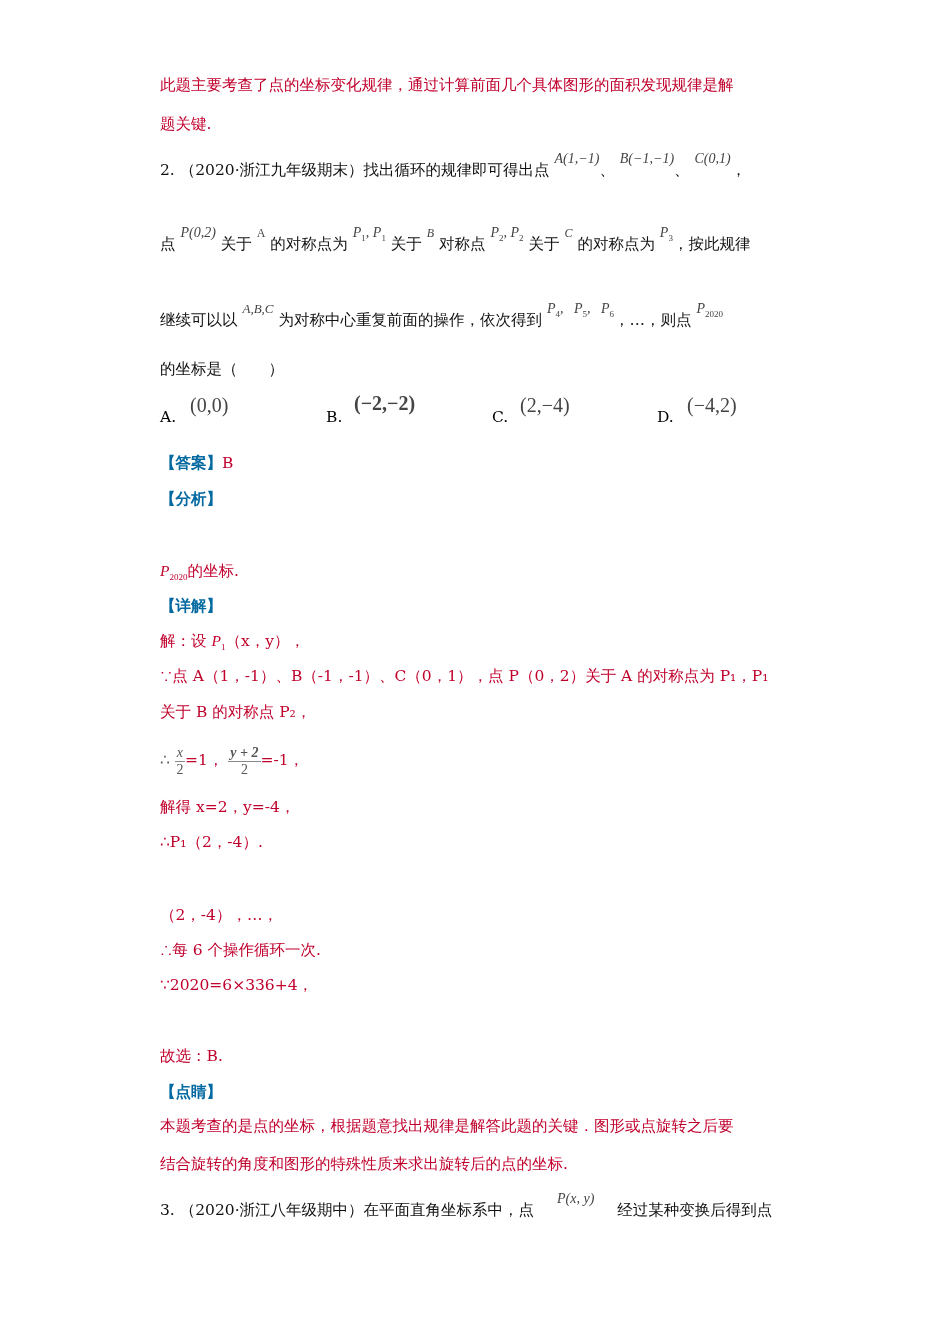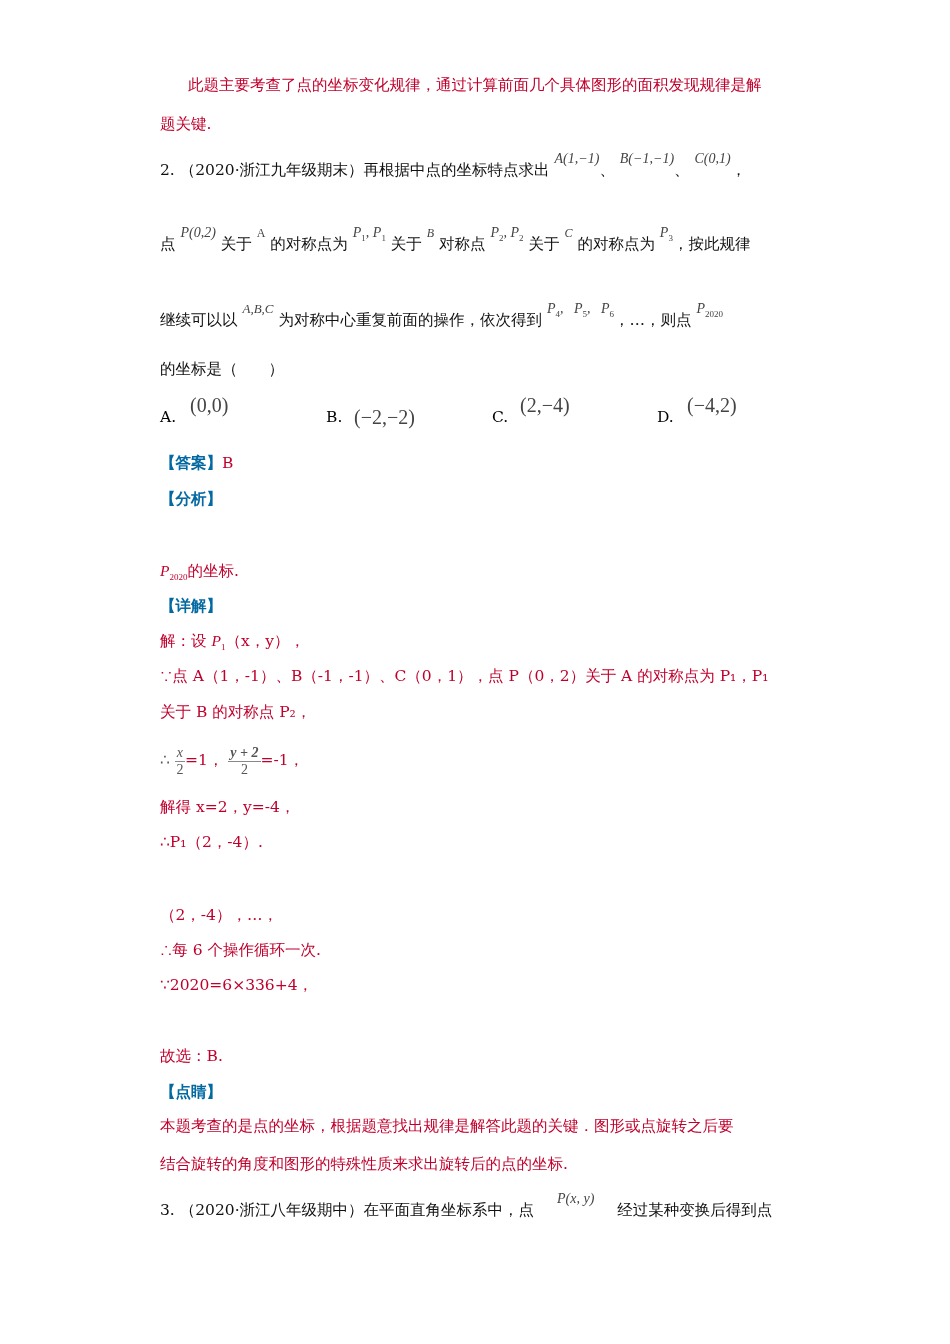--- a/index.html
+++ b/index.html
@@ -19,26 +19,26 @@
   .frac .num { display:block; border-bottom:1px solid #888; padding:0 2px; }
   .frac .den { display:block; }
   .opt { position:absolute; font-size:15.5px; color:#000; }
   .optval { position:absolute; font-family:"Liberation Serif",serif; color:#444; font-size:20px; }
 </style>
 </head>
 <body>
 
 <div class="page">
 
-  <div class="line red" style="top:75px;margin-left:28px;">此题主要考查了点的坐标变化规律，通过计算前面几个具体图形的面积发现规律是解</div>
+  <div class="line red" style="top:75px;">此题主要考查了点的坐标变化规律，通过计算前面几个具体图形的面积发现规律是解</div>
   <div class="line red" style="top:114px;">题关键.</div>
 
   <div class="line dark" style="top:160px;">
     <span>2.</span>
-    <span>（2020·浙江九年级期末）</span><span>再根据中点的坐标特点求出</span>
+    <span>（2020·浙江九年级期末）</span><span>找出循环的规律即可得出点</span>
     <span class="math sup">A(1,−1)</span><span>、</span>
     <span class="math sup">B(−1,−1)</span><span>、</span>
     <span class="math sup">C(0,1)</span><span>，</span>
   </div>
 
   <div class="line dark" style="top:234px;">
     <span>点</span>
     <span class="math sup">P(0,2)</span>
     <span>关于</span>
     <span class="mathu sup" style="font-size:12px;">A</span>
@@ -61,21 +61,21 @@
     <span class="math sup">P<span class="sub">4</span>,&nbsp;&nbsp; P<span class="sub">5</span>,&nbsp;&nbsp; P<span class="sub">6</span></span><span>，…，则点</span>
     <span class="math sup">P<span class="sub">2020</span></span>
   </div>
 
   <div class="line dark" style="top:359px;">的坐标是（　　）</div>
 
   <div>
     <span class="opt" style="left:160px;top:408px;">A.</span>
     <span class="optval" style="left:190px;top:394px;">(0,0)</span>
     <span class="opt" style="left:326px;top:408px;">B.</span>
-    <span class="optval" style="left:354px;top:406px;">(−2,−2)</span>
+    <span class="optval" style="left:354px;top:392px;font-weight:bold;">(−2,−2)</span>
     <span class="opt" style="left:492px;top:408px;">C.</span>
     <span class="optval" style="left:520px;top:394px;">(2,−4)</span>
     <span class="opt" style="left:657px;top:408px;">D.</span>
     <span class="optval" style="left:687px;top:394px;">(−4,2)</span>
   </div>
 
   <div class="line red" style="top:453px;">
     <span class="bracket">【答案】</span><span>B</span>
   </div>
 

